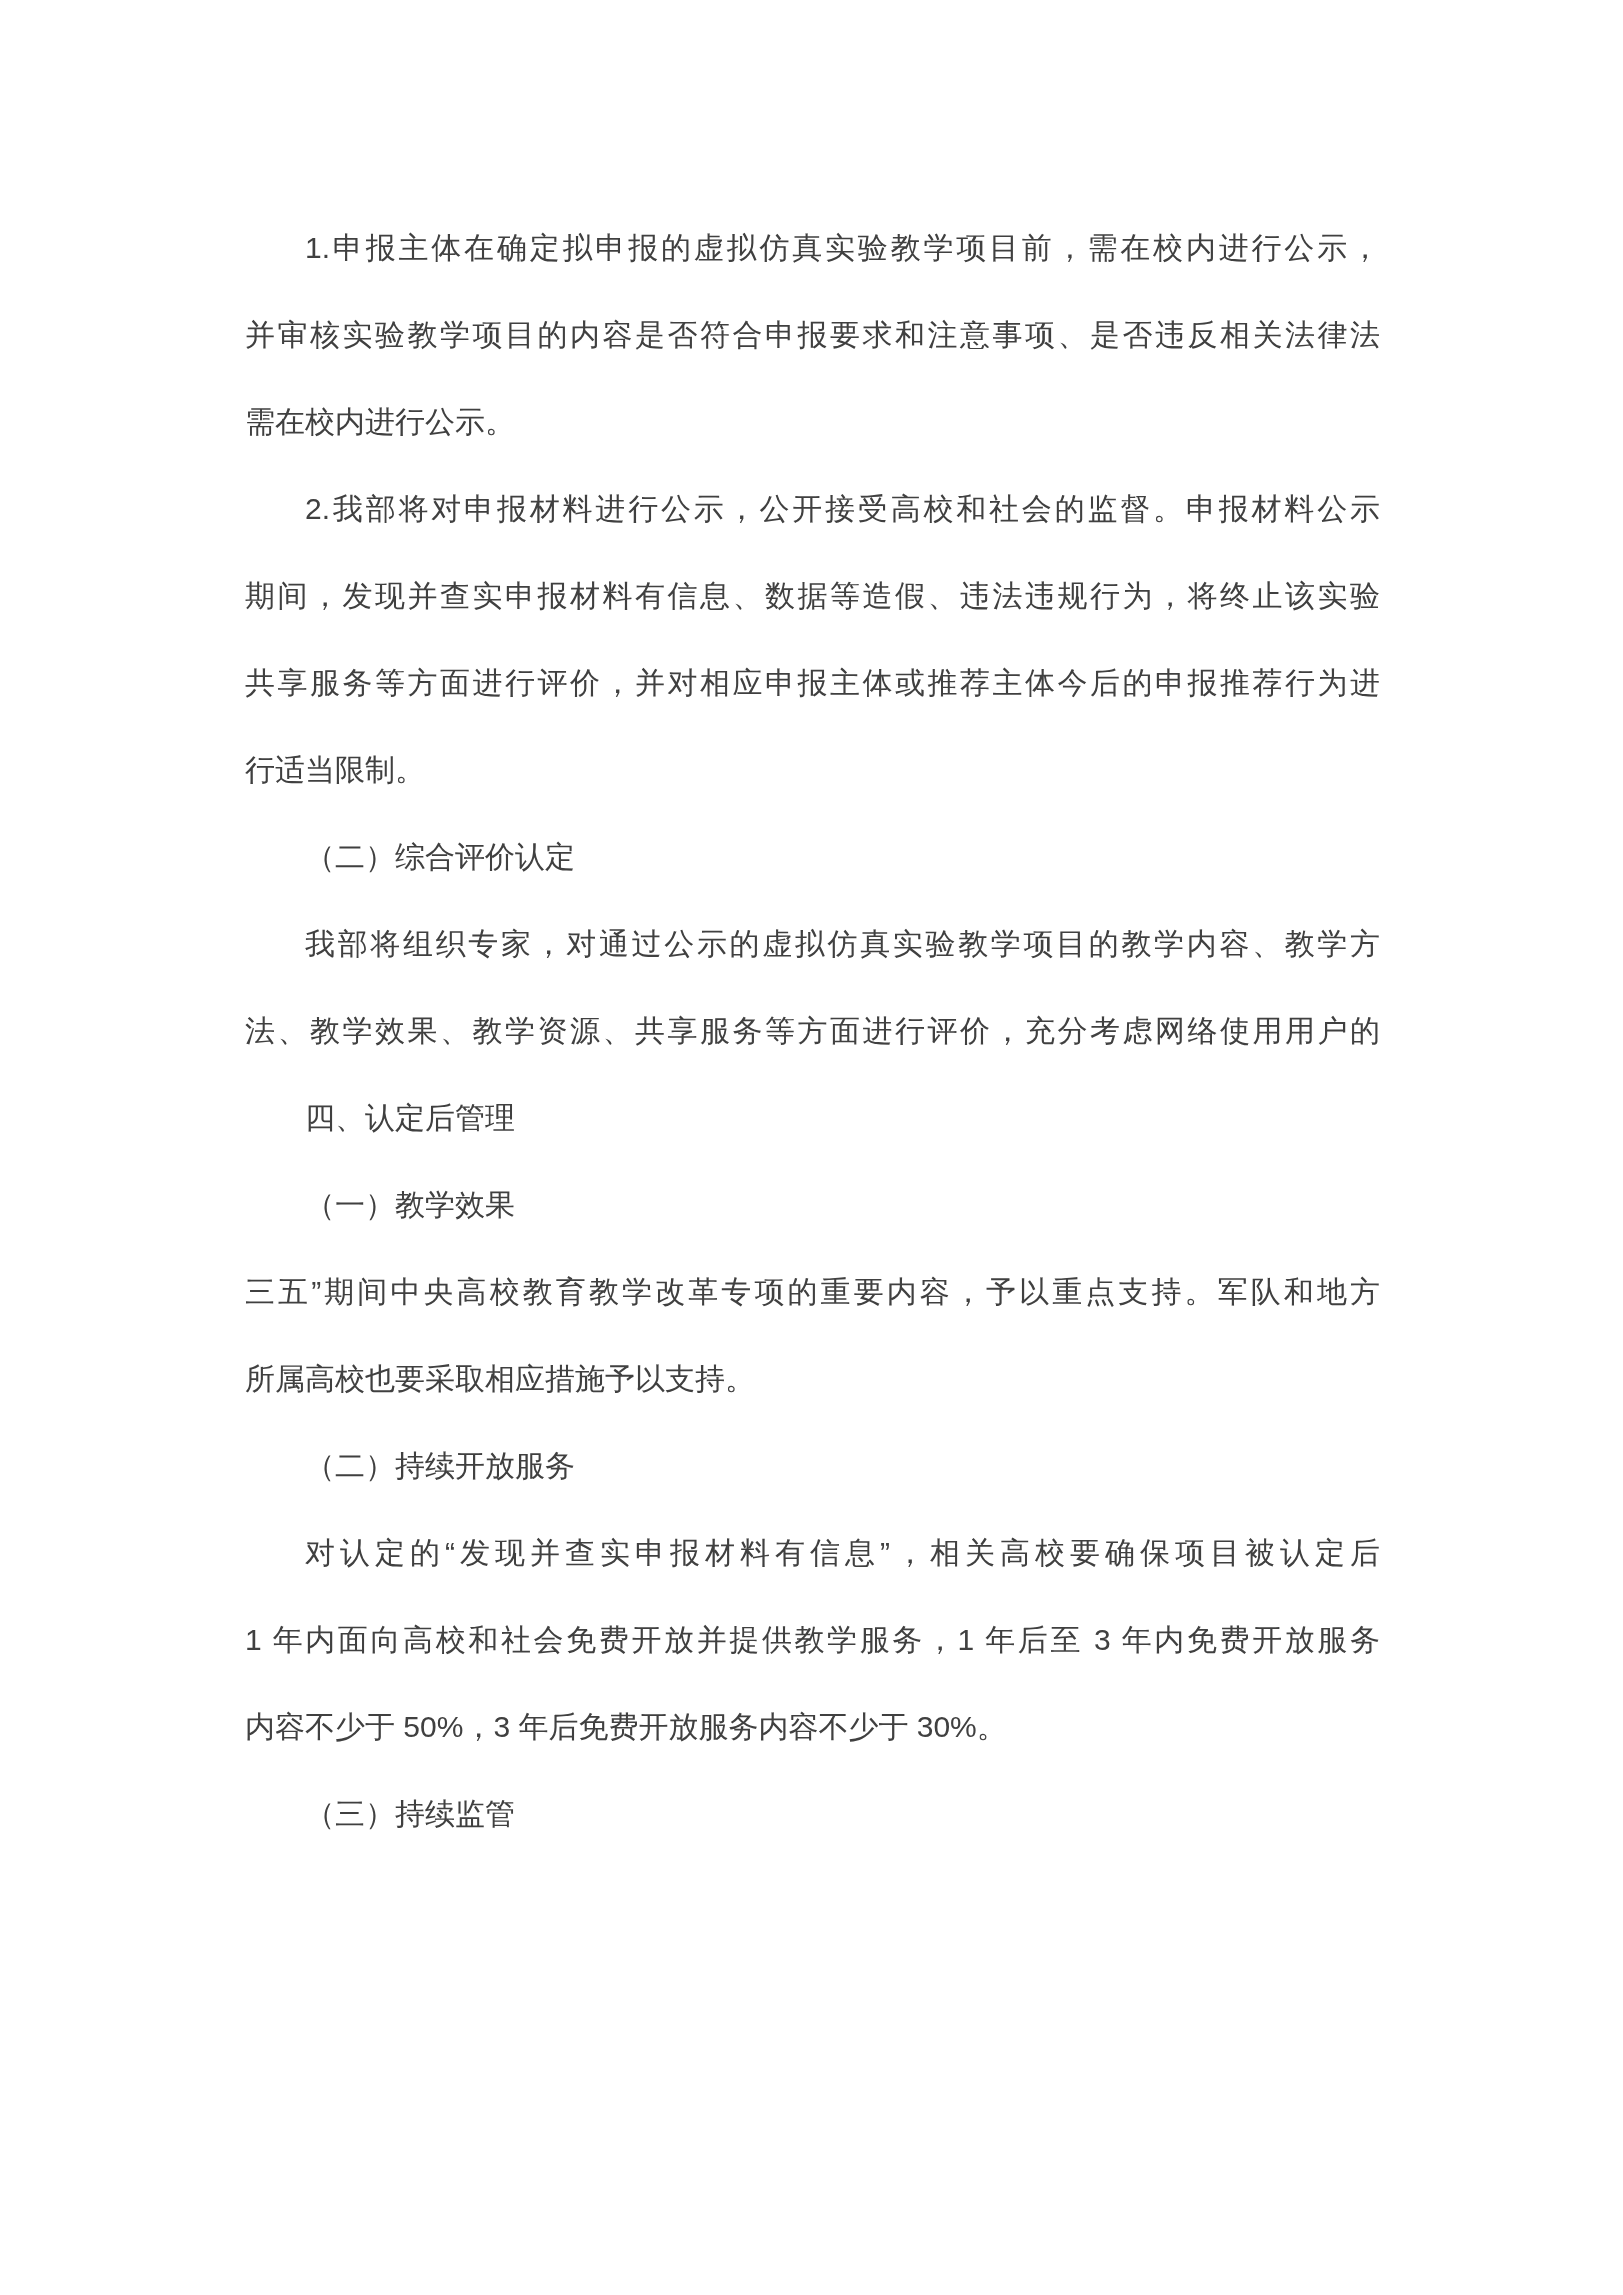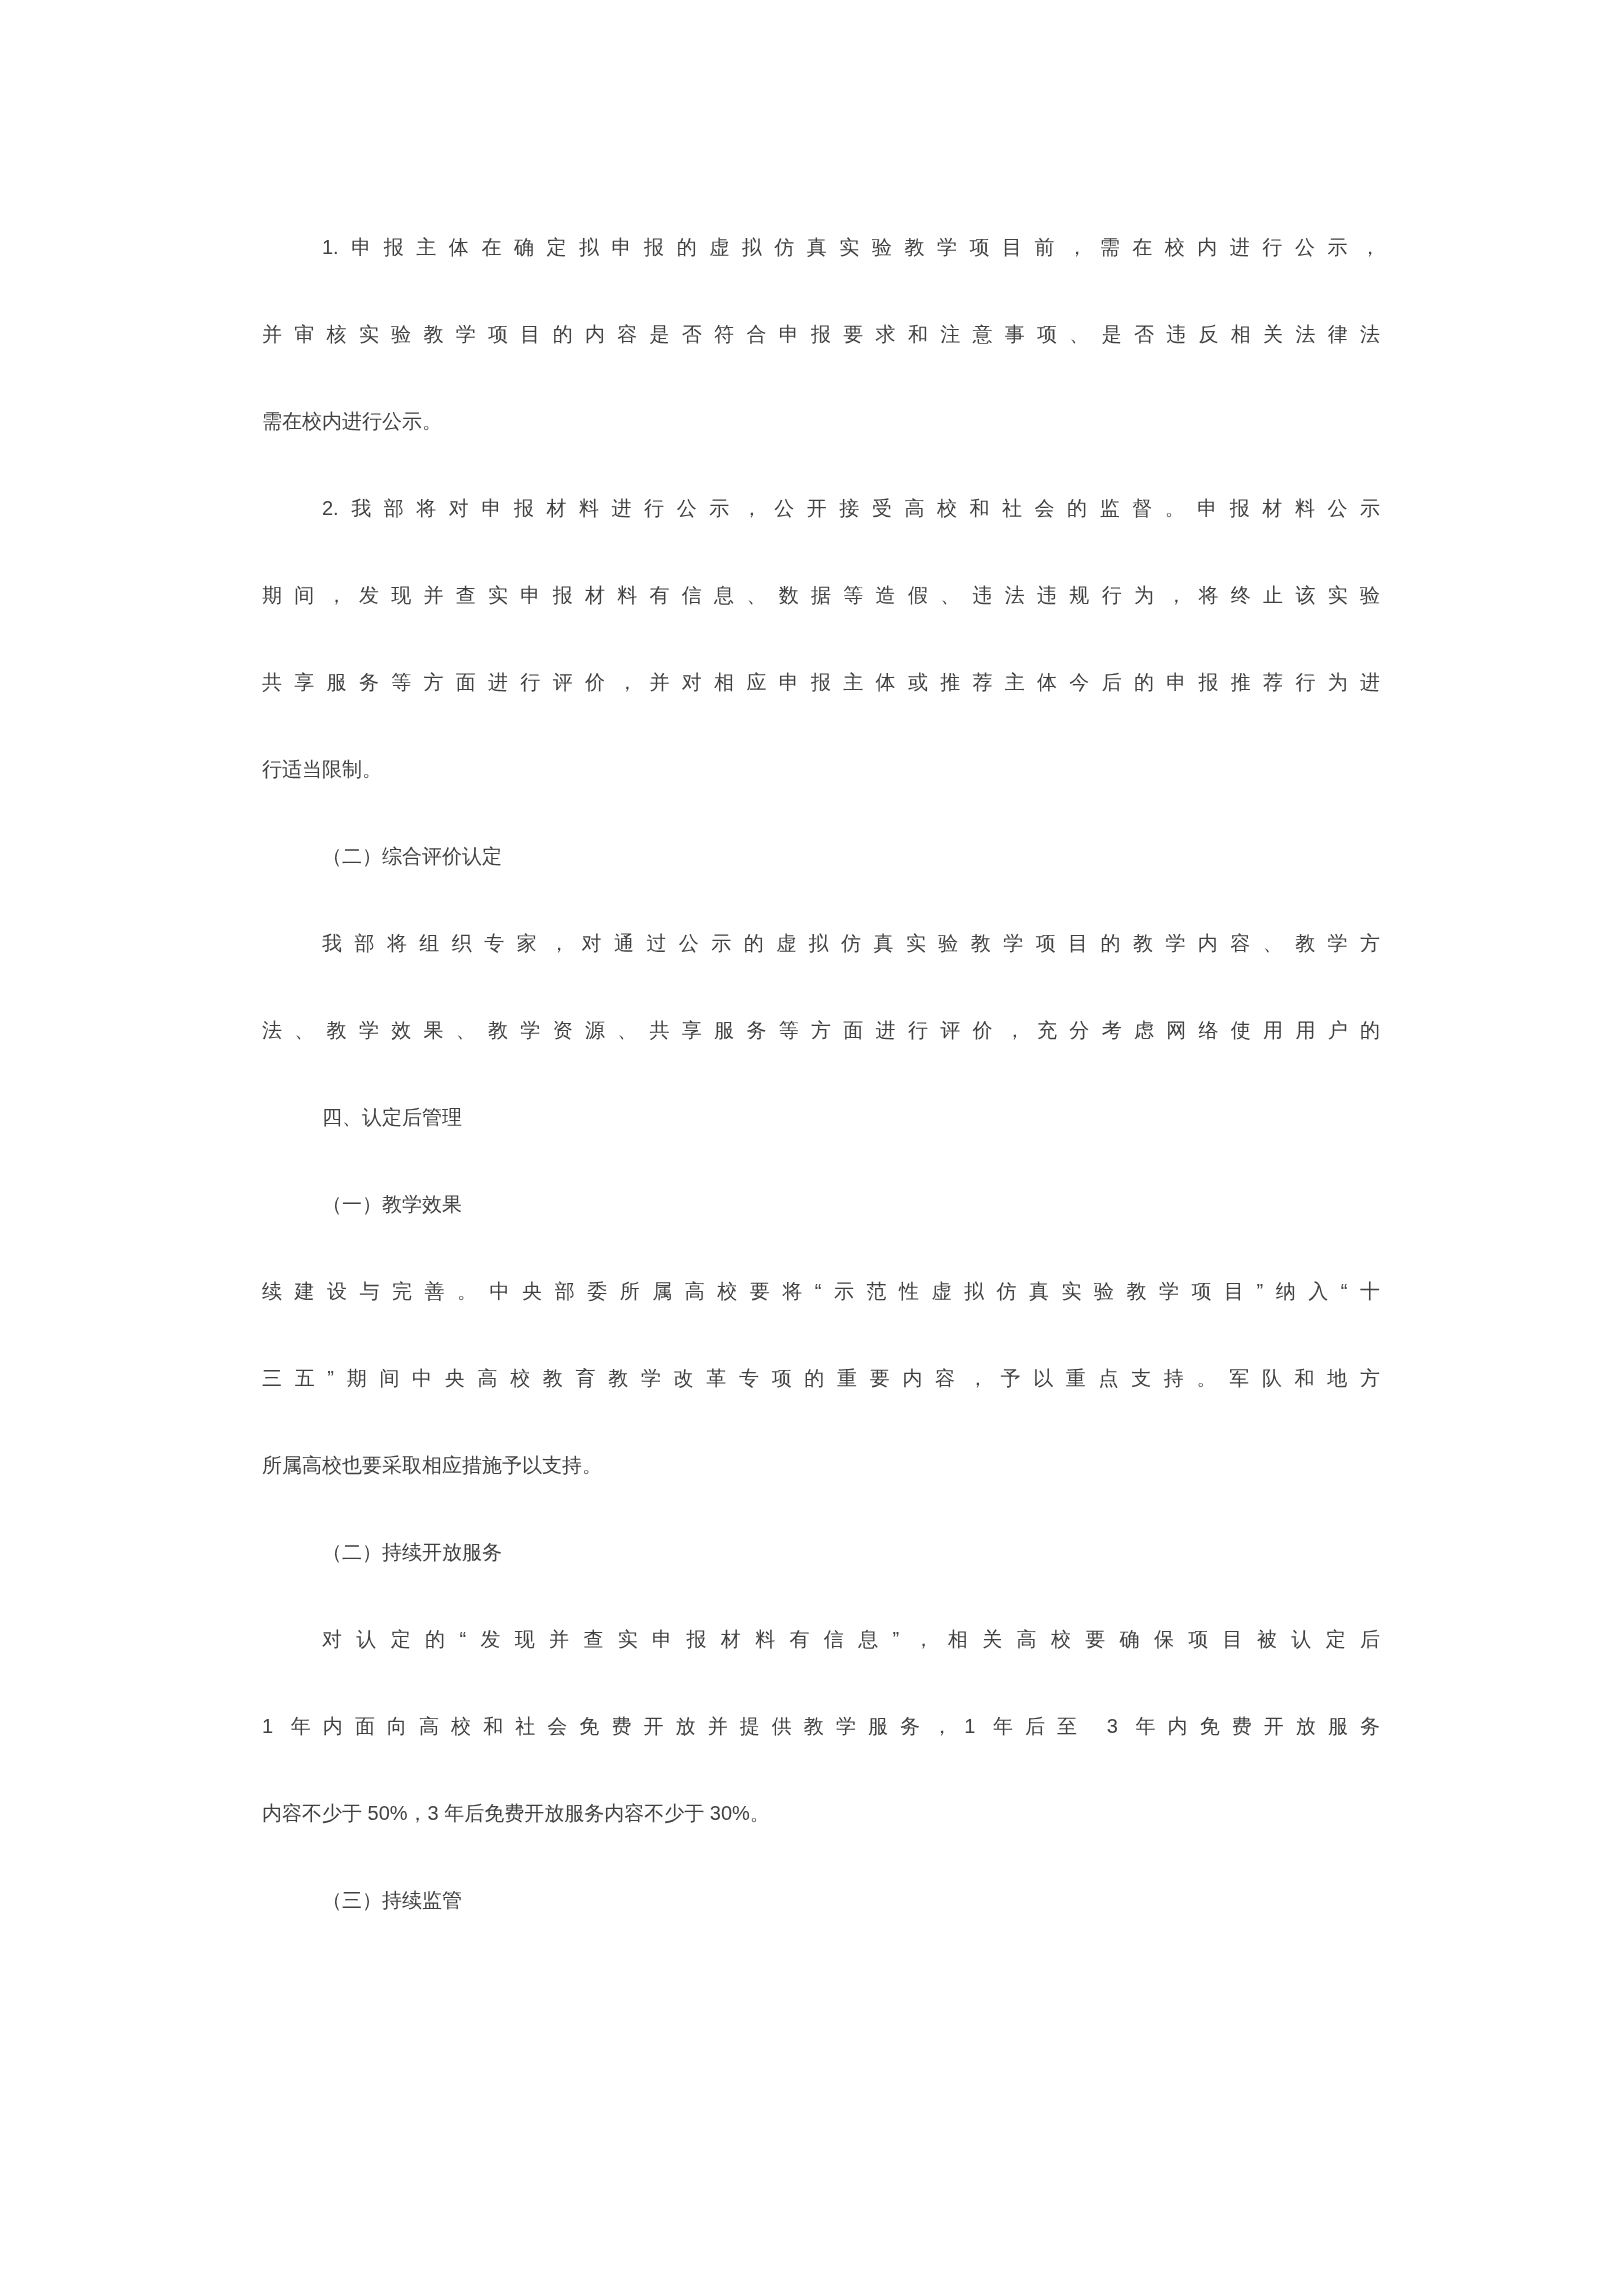--- a/index.html
+++ b/index.html
@@ -25,24 +25,23 @@
   .text-block {
     position: absolute;
     left: 245px;
     top: 204px;
     width: 1135px;
     color: #404040;
   }
   .line {
     height: 87px;
     line-height: 87px;
-    font-size: 20px;
+    font-size: 30px;
     white-space: nowrap;
     text-align: left;
-    margin-left: 17px;
   }
   .line.fill {
     white-space: normal;
     text-align: justify;
     text-align-last: justify;
   }
   .line.indent {
     text-indent: 60px;
   }
   .line.bold {
@@ -59,21 +58,20 @@
     <div class="line">需在校内进行公示。</div>
     <div class="line indent fill">2.我部将对申报材料进行公示，公开接受高校和社会的监督。申报材料公示</div>
     <div class="line fill">期间，发现并查实申报材料有信息、数据等造假、违法违规行为，将终止该实验</div>
     <div class="line fill">共享服务等方面进行评价，并对相应申报主体或推荐主体今后的申报推荐行为进</div>
     <div class="line">行适当限制。</div>
     <div class="line indent">（二）综合评价认定</div>
     <div class="line indent fill">我部将组织专家，对通过公示的虚拟仿真实验教学项目的教学内容、教学方</div>
     <div class="line fill">法、教学效果、教学资源、共享服务等方面进行评价，充分考虑网络使用用户的</div>
     <div class="line indent bold">四、认定后管理</div>
     <div class="line indent">（一）教学效果</div>
-    <div class="line fill">续建设与完善。中央部委所属高校要将“示范性虚拟仿真实验教学项目”纳入“十</div>
     <div class="line fill">三五”期间中央高校教育教学改革专项的重要内容，予以重点支持。军队和地方</div>
     <div class="line">所属高校也要采取相应措施予以支持。</div>
     <div class="line indent">（二）持续开放服务</div>
     <div class="line indent fill">对认定的“发现并查实申报材料有信息”，相关高校要确保项目被认定后</div>
     <div class="line fill">1 年内面向高校和社会免费开放并提供教学服务，1 年后至 3 年内免费开放服务</div>
     <div class="line">内容不少于 50%，3 年后免费开放服务内容不少于 30%。</div>
     <div class="line indent">（三）持续监管</div>
   </div>
 </div>
 

